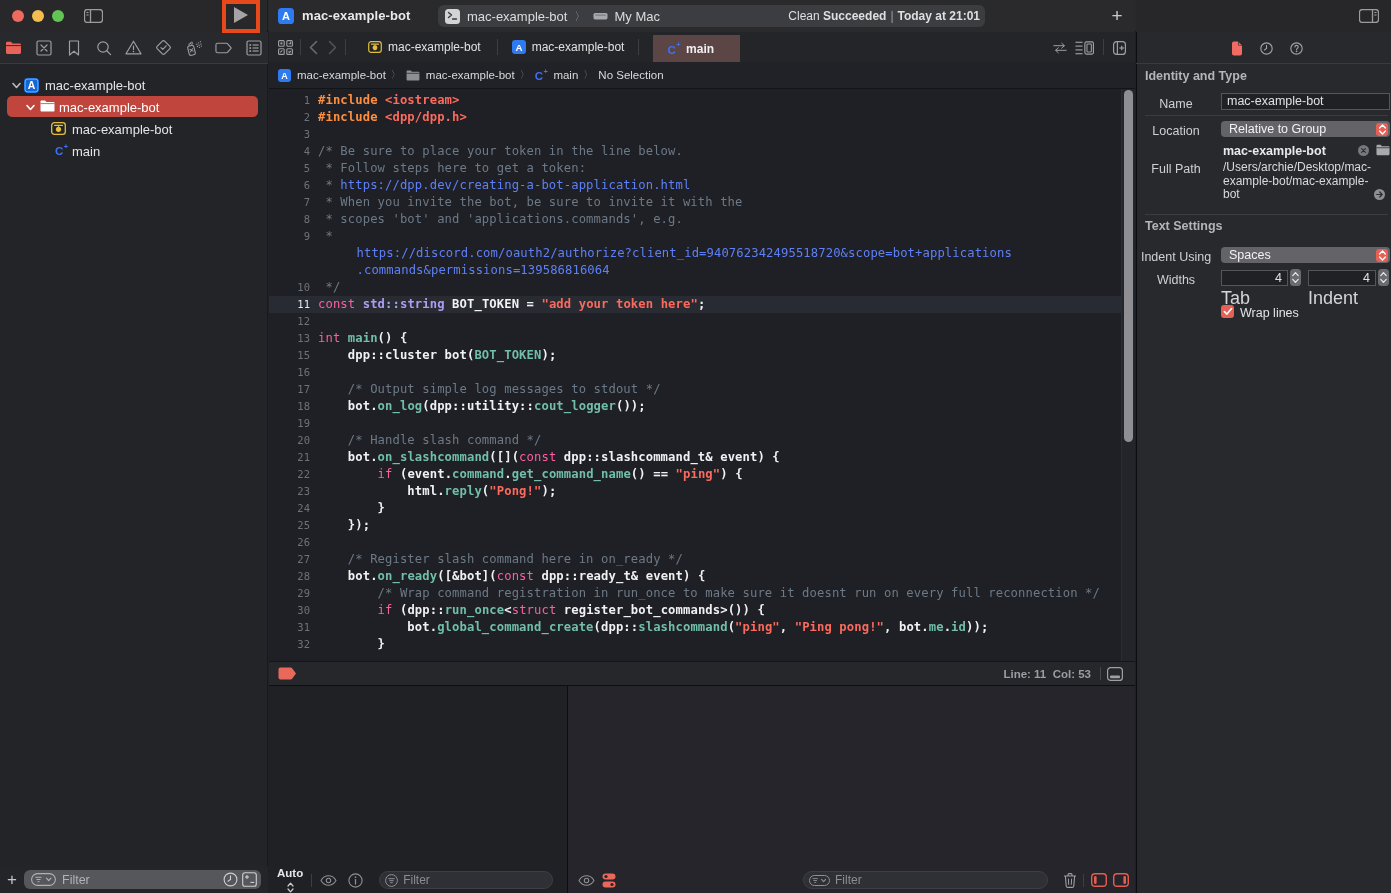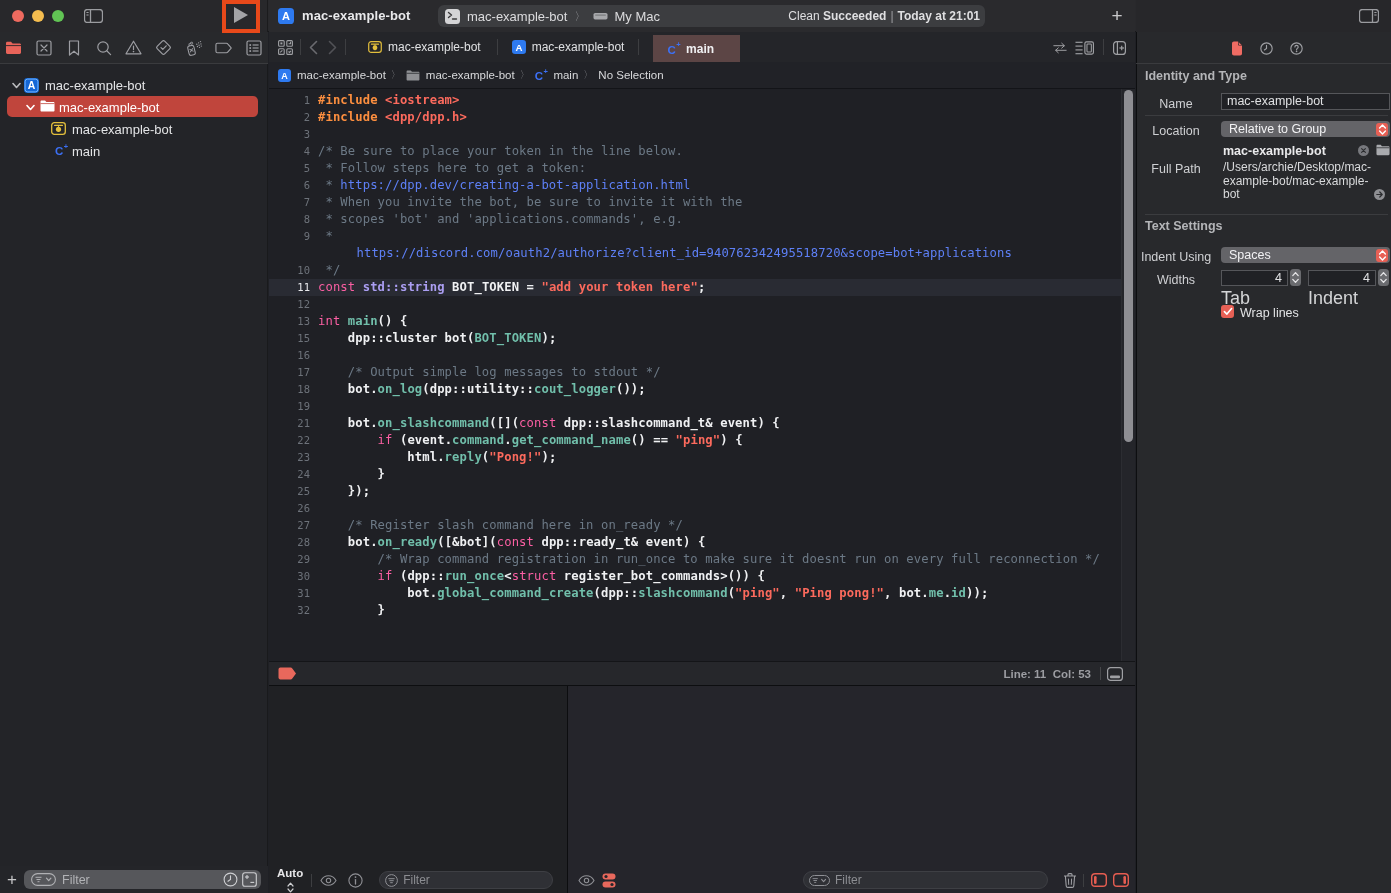--- a/index.html
+++ b/index.html
@@ -460,29 +460,31 @@
           <div class="crow"><span class="gut">1</span><span class="cline"><span class="tk-pre">#include </span><span class="tk-str">&lt;iostream&gt;</span></span></div>
           <div class="crow"><span class="gut">2</span><span class="cline"><span class="tk-pre">#include </span><span class="tk-str">&lt;dpp/dpp.h&gt;</span></span></div>
           <div class="crow"><span class="gut">3</span><span class="cline"></span></div>
           <div class="crow"><span class="gut">4</span><span class="cline"><span class="tk-com">/* Be sure to place your token in the line below.</span></span></div>
           <div class="crow"><span class="gut">5</span><span class="cline"><span class="tk-com"> * Follow steps here to get a token:</span></span></div>
           <div class="crow"><span class="gut">6</span><span class="cline"><span class="tk-com"> * </span><span class="tk-url">https://dpp.dev/creating-a-bot-application.html</span></span></div>
           <div class="crow"><span class="gut">7</span><span class="cline"><span class="tk-com"> * When you invite the bot, be sure to invite it with the</span></span></div>
           <div class="crow"><span class="gut">8</span><span class="cline"><span class="tk-com"> * scopes 'bot' and 'applications.commands', e.g.</span></span></div>
           <div class="crow"><span class="gut">9</span><span class="cline"><span class="tk-com"> *</span></span></div>
           <div class="crow"><span class="gut"></span><span class="cline" style="padding-left: 38.5px;"><span class="tk-url">https://discord.com/oauth2/authorize?client_id=940762342495518720&amp;scope=bot+applications</span></span></div>
+          <div class="crow"><span class="gut"></span><span class="cline" style="padding-left: 38.5px;"><span class="tk-url">.commands&amp;permissions=139586816064</span></span></div>
           <div class="crow"><span class="gut">10</span><span class="cline"><span class="tk-com"> */</span></span></div>
           <div class="crow cur"><span class="gut">11</span><span class="cline"><span class="tk-kw">const</span><span class="tk-pl"> </span><span class="tk-type">std::string</span><span class="tk-pl"> BOT_TOKEN = </span><span class="tk-str">"add your token here"</span><span class="tk-pl">;</span></span></div>
           <div class="crow"><span class="gut">12</span><span class="cline"></span></div>
           <div class="crow"><span class="gut">13</span><span class="cline"><span class="tk-kw">int</span><span class="tk-pl"> </span><span class="tk-fn">main</span><span class="tk-pl">() {</span></span></div>
           <div class="crow"><span class="gut">15</span><span class="cline"><span class="tk-pl">    dpp::cluster bot(</span><span class="tk-fn">BOT_TOKEN</span><span class="tk-pl">);</span></span></div>
           <div class="crow"><span class="gut">16</span><span class="cline"></span></div>
           <div class="crow"><span class="gut">17</span><span class="cline"><span class="tk-com">    /* Output simple log messages to stdout */</span></span></div>
           <div class="crow"><span class="gut">18</span><span class="cline"><span class="tk-pl">    bot.</span><span class="tk-fn">on_log</span><span class="tk-pl">(dpp::utility::</span><span class="tk-fn">cout_logger</span><span class="tk-pl">());</span></span></div>
           <div class="crow"><span class="gut">19</span><span class="cline"></span></div>
+          <div class="crow"><span class="gut">20</span><span class="cline"><span class="tk-com">    /* Handle slash command */</span></span></div>
           <div class="crow"><span class="gut">21</span><span class="cline"><span class="tk-pl">    bot.</span><span class="tk-fn">on_slashcommand</span><span class="tk-pl">([](</span><span class="tk-kw">const</span><span class="tk-pl"> dpp::slashcommand_t&amp; event) {</span></span></div>
           <div class="crow"><span class="gut">22</span><span class="cline"><span class="tk-pl">        </span><span class="tk-kw">if</span><span class="tk-pl"> (event.</span><span class="tk-fn">command</span><span class="tk-pl">.</span><span class="tk-fn">get_command_name</span><span class="tk-pl">() == </span><span class="tk-str">"ping"</span><span class="tk-pl">) {</span></span></div>
           <div class="crow"><span class="gut">23</span><span class="cline"><span class="tk-pl">            html.</span><span class="tk-fn">reply</span><span class="tk-pl">(</span><span class="tk-str">"Pong!"</span><span class="tk-pl">);</span></span></div>
           <div class="crow"><span class="gut">24</span><span class="cline"><span class="tk-pl">        }</span></span></div>
           <div class="crow"><span class="gut">25</span><span class="cline"><span class="tk-pl">    });</span></span></div>
           <div class="crow"><span class="gut">26</span><span class="cline"></span></div>
           <div class="crow"><span class="gut">27</span><span class="cline"><span class="tk-com">    /* Register slash command here in on_ready */</span></span></div>
           <div class="crow"><span class="gut">28</span><span class="cline"><span class="tk-pl">    bot.</span><span class="tk-fn">on_ready</span><span class="tk-pl">([&amp;bot](</span><span class="tk-kw">const</span><span class="tk-pl"> dpp::ready_t&amp; event) {</span></span></div>
           <div class="crow"><span class="gut">29</span><span class="cline"><span class="tk-com">        /* Wrap command registration in run_once to make sure it doesnt run on every full reconnection */</span></span></div>
           <div class="crow"><span class="gut">30</span><span class="cline"><span class="tk-pl">        </span><span class="tk-kw">if</span><span class="tk-pl"> (dpp::</span><span class="tk-fn">run_once</span><span class="tk-pl">&lt;</span><span class="tk-kw">struct</span><span class="tk-pl"> register_bot_commands&gt;()) {</span></span></div>

